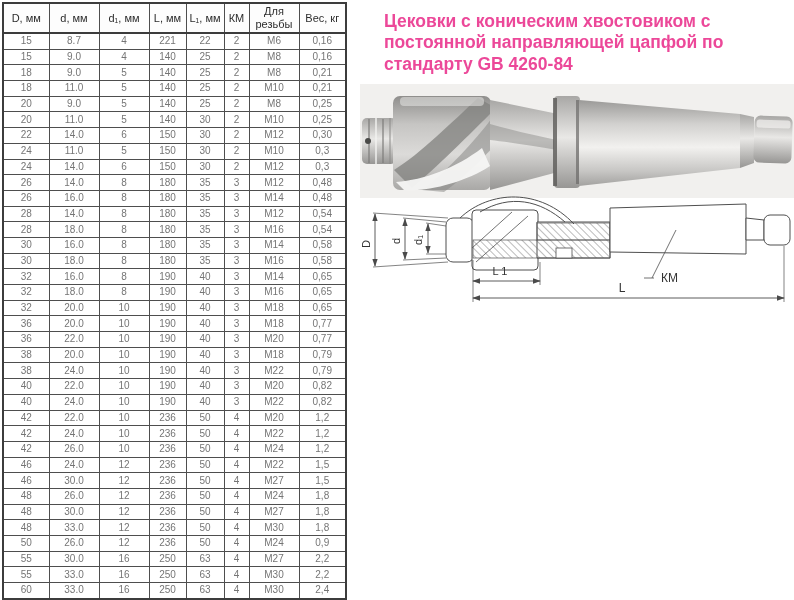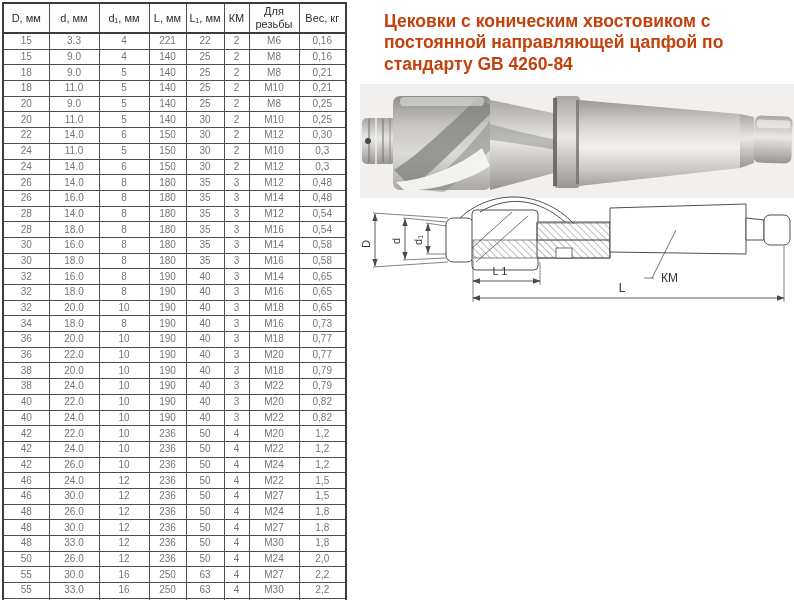--- a/index.html
+++ b/index.html
@@ -21,21 +21,21 @@
   table.spec th{
     font-size:11px;font-weight:400;color:#2d2d2d;height:28px;line-height:1.15;
     border-bottom:2px solid #3c3c3c;background:#fdfdfd;white-space:normal;
   }
   table.spec td{
     font-size:10px;color:#757575;height:14.7px;line-height:1;
   }
   
   .title{
     position:absolute;left:384px;top:11px;width:405px;
-    font-size:17.5px;font-weight:bold;color:#c2410c;line-height:1.22;
+    font-size:17.5px;font-weight:bold;color:#ec4899;line-height:1.22;
   }
   .photo{
     position:absolute;left:360px;top:84px;width:434px;height:114px;
   }
   .drawing{
     position:absolute;left:360px;top:192px;width:434px;height:120px;
   }
   svg text{font-family:"Liberation Sans","DejaVu Sans",sans-serif;}
 </style>
 </head>
@@ -61,21 +61,21 @@
         <th>L, мм</th>
         <th>L₁, мм</th>
         <th>КМ</th>
         <th>Для резьбы</th>
         <th>Вес, кг</th>
       </tr>
     </thead>
     <tbody>
         <tr>
           <td>15</td>
-          <td>3.3</td>
+          <td>8.7</td>
           <td>4</td>
           <td>221</td>
           <td>22</td>
           <td>2</td>
           <td>M6</td>
           <td>0,16</td>
         </tr>
         <tr>
           <td>15</td>
           <td>9.0</td>
@@ -240,30 +240,20 @@
           <td>32</td>
           <td>20.0</td>
           <td>10</td>
           <td>190</td>
           <td>40</td>
           <td>3</td>
           <td>M18</td>
           <td>0,65</td>
         </tr>
         <tr>
-          <td>34</td>
-          <td>18.0</td>
-          <td>8</td>
-          <td>190</td>
-          <td>40</td>
-          <td>3</td>
-          <td>M16</td>
-          <td>0,73</td>
-        </tr>
-        <tr>
           <td>36</td>
           <td>20.0</td>
           <td>10</td>
           <td>190</td>
           <td>40</td>
           <td>3</td>
           <td>M18</td>
           <td>0,77</td>
         </tr>
         <tr>
@@ -397,21 +387,21 @@
           <td>1,8</td>
         </tr>
         <tr>
           <td>50</td>
           <td>26.0</td>
           <td>12</td>
           <td>236</td>
           <td>50</td>
           <td>4</td>
           <td>M24</td>
-          <td>2,0</td>
+          <td>0,9</td>
         </tr>
         <tr>
           <td>55</td>
           <td>30.0</td>
           <td>16</td>
           <td>250</td>
           <td>63</td>
           <td>4</td>
           <td>M27</td>
           <td>2,2</td>

